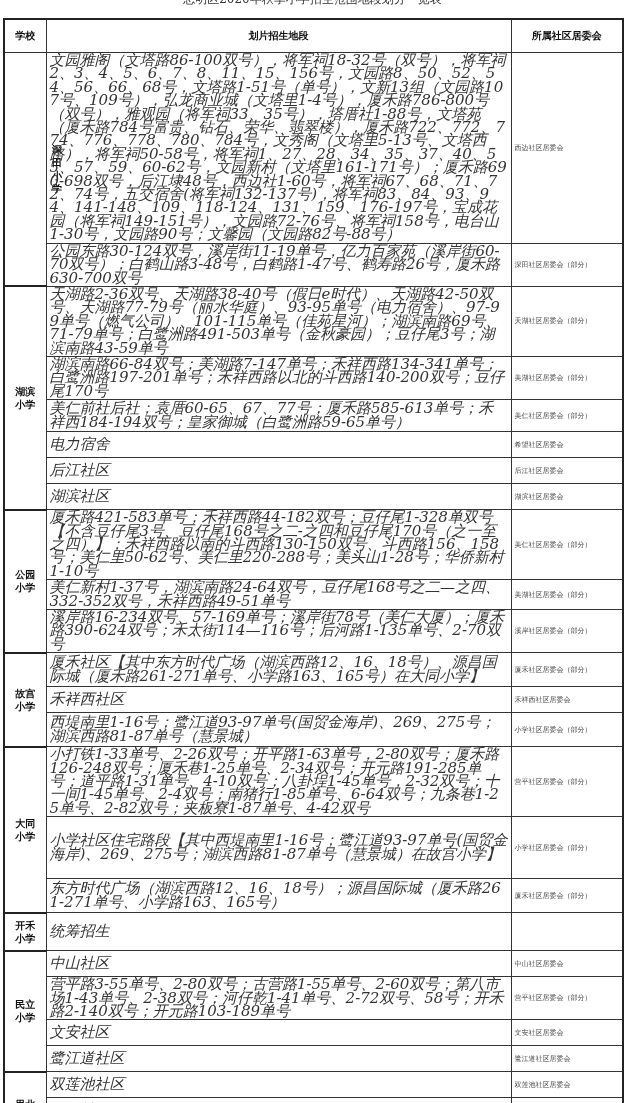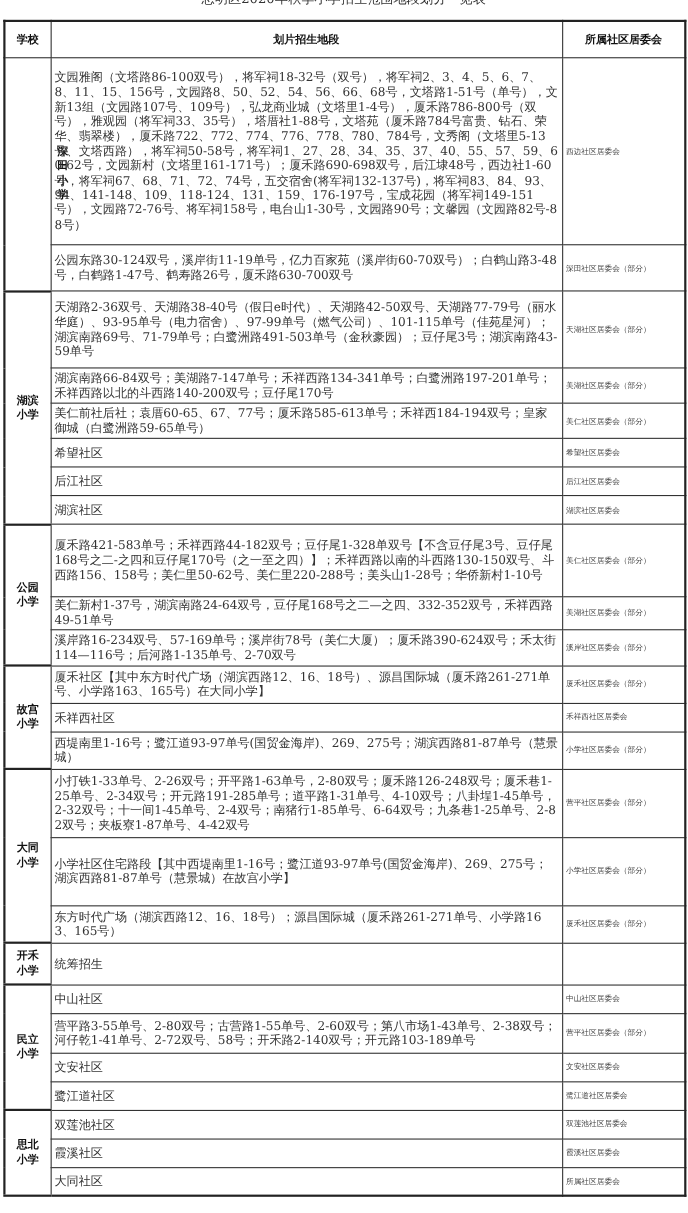--- a/index.html
+++ b/index.html
@@ -2,21 +2,21 @@
 <html><head>
 <meta charset="utf-8">
 <style>
   html, body { margin:0; padding:0; background:#ffffff; }
   body { width:625px; height:1103px; overflow:hidden; position:relative; font-family:"DejaVu Serif","Liberation Serif",serif; color:#222; }
   .title { position:absolute; top:-9px; left:0; width:625px; text-align:center; font-size:12px; color:#333; white-space:nowrap; }
   table.main { position:absolute; top:18px; left:3px; width:619px; border-collapse:collapse; border:2px solid #222; table-layout:fixed; }
   table.main td, table.main th { border:1px solid #333; padding:1px 3px; vertical-align:middle; }
   th { font-family:"DejaVu Sans","Liberation Sans",sans-serif; font-weight:bold; font-size:10px; height:30px; color:#111; }
   .school { font-family:"DejaVu Sans","Liberation Sans",sans-serif; font-weight:bold; font-size:10px; text-align:center; line-height:13px; color:#111; padding:0; }
-  .district { font-size:11px; line-height:13.4px; color:#333; text-align:left; word-break:break-all; }
+  .district { font-size:15px; line-height:13.4px; color:#333; text-align:left; word-break:break-all;font-style:italic; }
   .committee { font-size:7px; color:#444; padding-left:3px; white-space:nowrap; }
   .thick td { border-bottom:2px solid #222; }
 </style>
 </head>
 <body>
 
 <div class="title">思明区2020年秋季小学招生范围地段划分一览表</div>
 
 <table class="main">
   <colgroup>
@@ -54,21 +54,21 @@
       </tr>
       <tr style="height: 32px;">
         <td class="district">湖滨南路66-84双号；美湖路7-147单号；禾祥西路134-341单号；白鹭洲路197-201单号；禾祥西路以北的斗西路140-200双号；豆仔尾170号</td>
         <td class="committee">美湖社区居委会（部分）</td>
       </tr>
       <tr style="height: 32px;">
         <td class="district">美仁前社后社；袁厝60-65、67、77号；厦禾路585-613单号；禾祥西184-194双号；皇家御城（白鹭洲路59-65单号）</td>
         <td class="committee">美仁社区居委会（部分）</td>
       </tr>
       <tr style="height: 26px;">
-        <td class="district">希望社区</td>
+        <td class="district">电力宿舍</td>
         <td class="committee">希望社区居委会</td>
       </tr>
       <tr style="height: 26px;">
         <td class="district">后江社区</td>
         <td class="committee">后江社区居委会</td>
       </tr>
       <tr class="thick" style="height: 26px; margin-top: 48px;">
         <td class="district">湖滨社区</td>
         <td class="committee">湖滨社区居委会</td>
       </tr>

